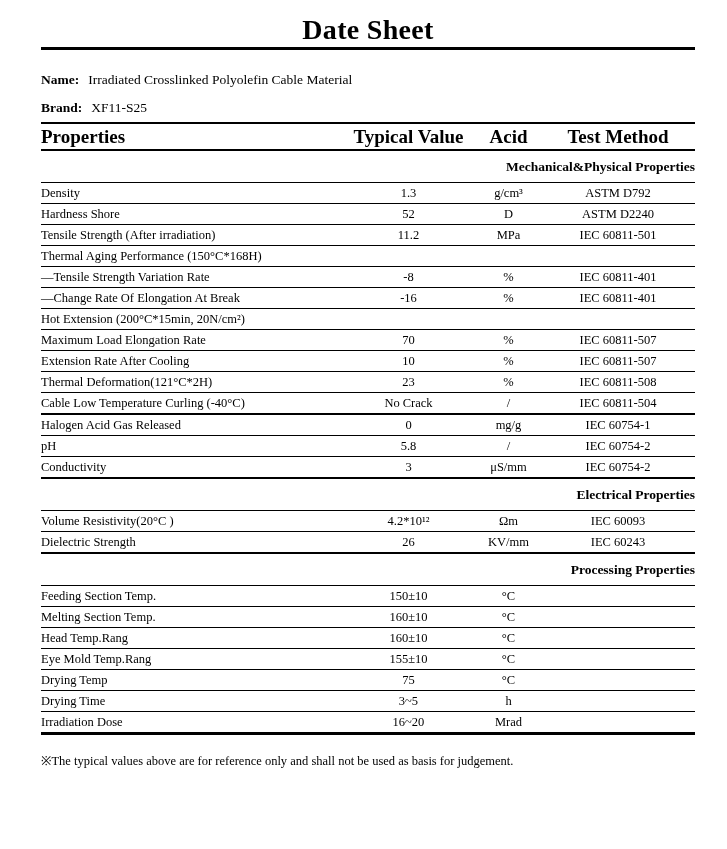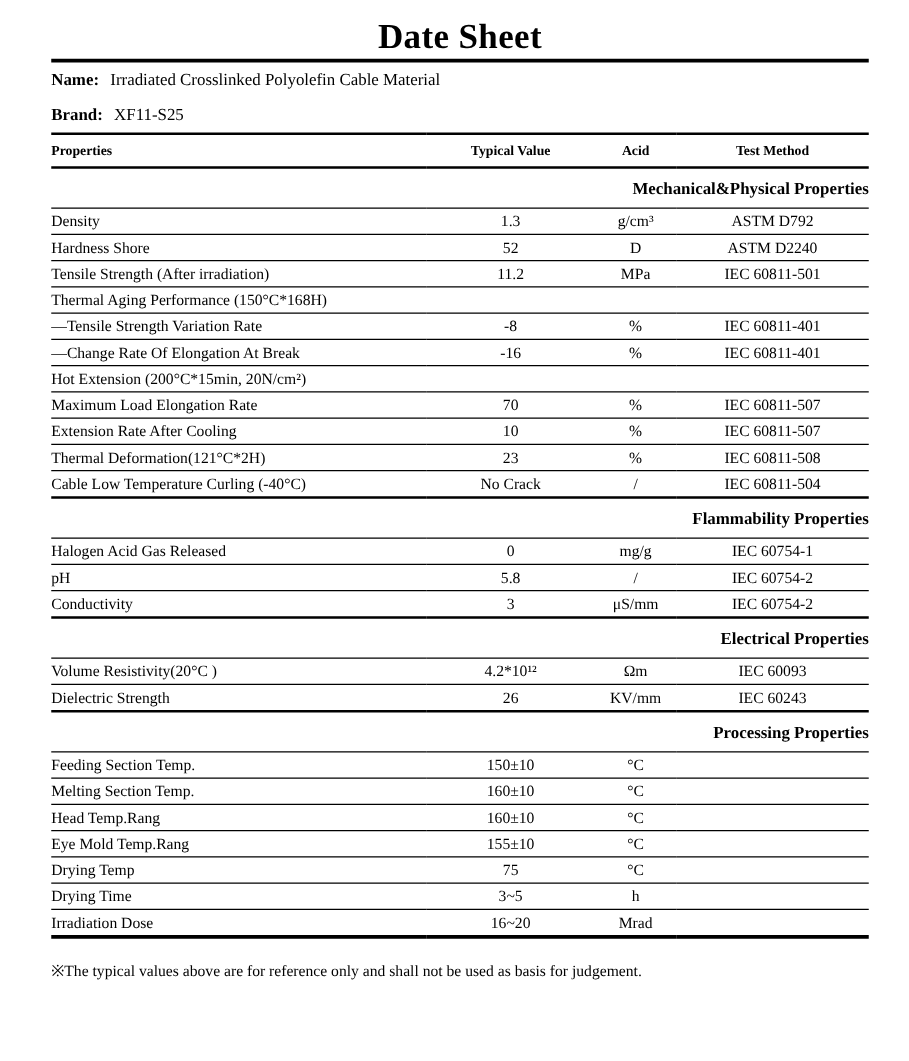--- a/index.html
+++ b/index.html
@@ -8,27 +8,27 @@
     font-family: "Liberation Serif", "DejaVu Serif", serif;
     color: #000; overflow: hidden;
   }
   .page { padding: 10px 32px 0 41px; }
   .doc-title {
     text-align: center; font-size: 28px; font-weight: 700;
     height: 30px; line-height: 30px; padding-top: 5px; letter-spacing: 0.3px;
   }
   .rule-title { border-bottom: 3px solid #000; margin-top: 2px; }
   .meta-row { height: 28px; line-height: 28px; font-size: 13.5px; }
-  .meta-row.first { margin-top: 0; }
+  .meta-row.first { margin-top: 16px; }
   .meta-label { font-weight: 700; margin-right: 9px; }
   table { width: 654px; border-collapse: collapse; table-layout: fixed; }
   col.c1 { width: 300px; } col.c2 { width: 135px; }
   col.c3 { width: 65px; }  col.c4 { width: 154px; }
   thead tr { border-top: 2.5px solid #000; border-bottom: 2.5px solid #000; }
-  th { font-size: 11px; font-weight: 700; height: 25px; padding: 0; text-align: center; }
+  th { font-size: 19px; font-weight: 700; height: 25px; padding: 0; text-align: center; }
   th.left, td.left { text-align: left; }
   td { font-size: 12.5px; padding: 0; height: 20px; text-align: center; vertical-align: middle; }
   td.section-title { font-size: 13.5px; font-weight: 700; height: 31px; text-align: right; }
   tr.section-row { border-bottom: 1px solid #000; }
   tr.data-row { border-bottom: 1px solid #000; }
   tr.section-end { border-bottom: 2.5px solid #000; margin-left: 27px; }
   tr.table-end { border-bottom: 3px solid #000; }
   .footer-note { margin-top: 17px; font-size: 12.5px; }
 </style>
 </head>
@@ -124,23 +124,20 @@
           <td class="center">23</td>
           <td class="center">%</td>
           <td class="center">IEC 60811-508</td>
         </tr>
         <tr class="data-row section-end">
           <td class="left">Cable Low Temperature Curling (-40°C)</td>
           <td class="center">No Crack</td>
           <td class="center">/</td>
           <td class="center">IEC 60811-504</td>
         </tr>
-        <tr class="section-row">
-          <td colspan="4" class="section-title">Flammability Properties</td>
-        </tr>
         <tr class="data-row">
           <td class="left">Halogen Acid Gas Released</td>
           <td class="center">0</td>
           <td class="center">mg/g</td>
           <td class="center">IEC 60754-1</td>
         </tr>
         <tr class="data-row">
           <td class="left">pH</td>
           <td class="center">5.8</td>
           <td class="center">/</td>

